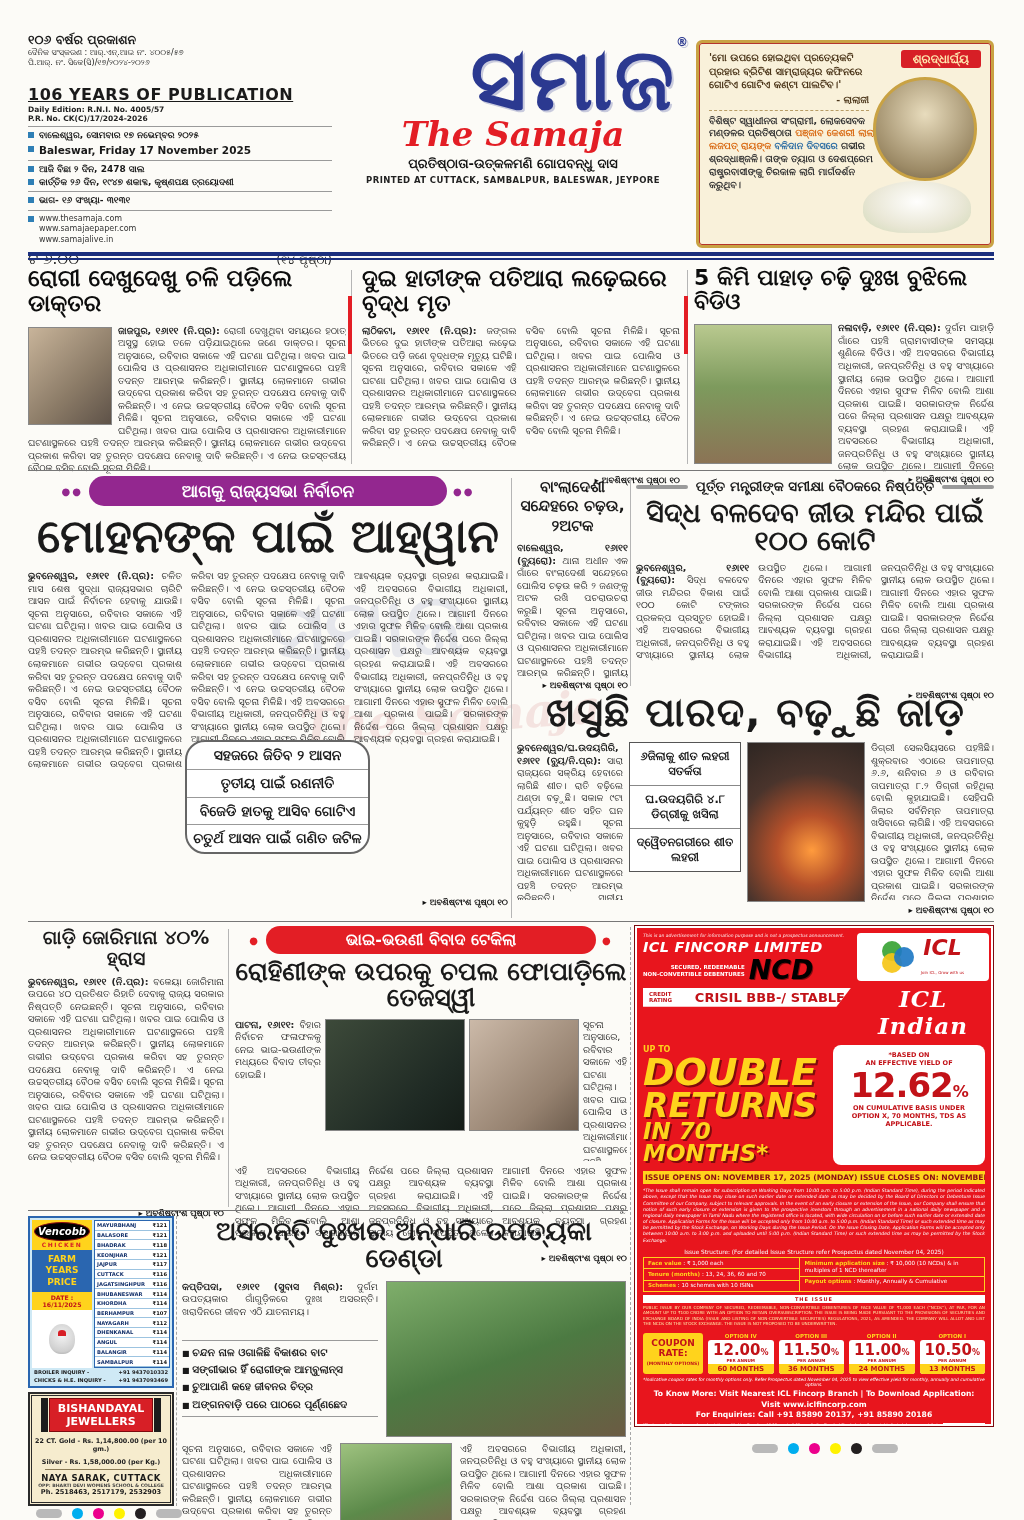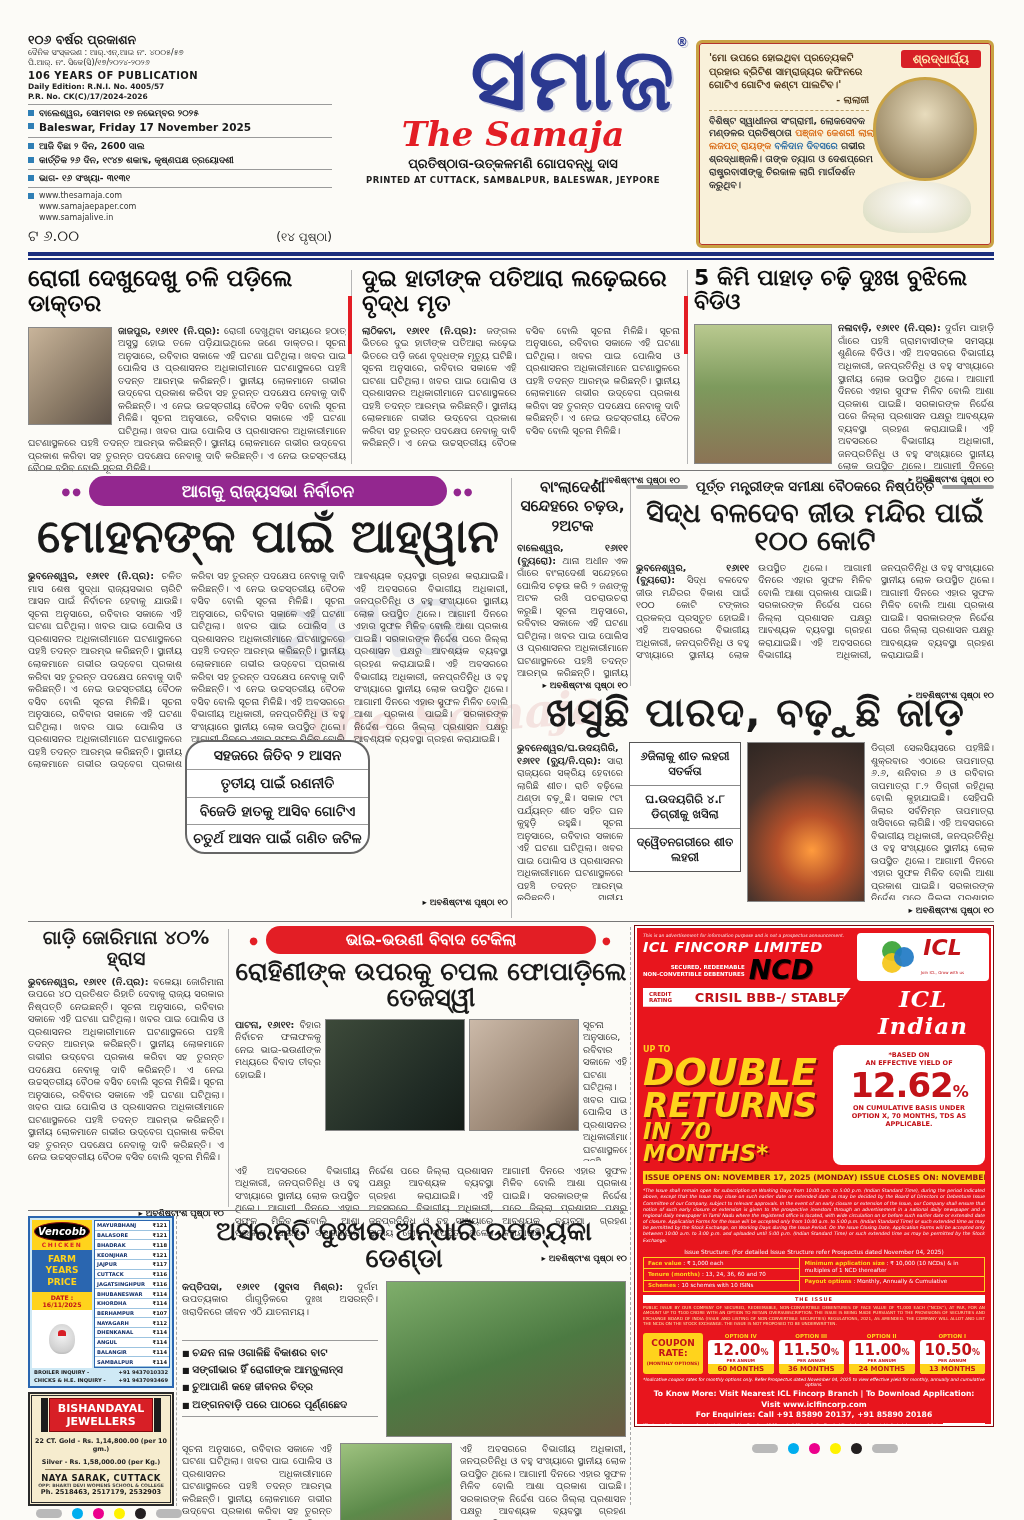--- a/index.html
+++ b/index.html
@@ -4,21 +4,21 @@
 <style>
   * { margin:0; padding:0; box-sizing:border-box; }
   html,body { background:#e9e7e2; }
   .page { position:relative; width:1024px; height:1520px; background:#fcfbf7;
           font-family:"DejaVu Sans", sans-serif; overflow:hidden; margin:0 auto; color:#1a1a1a;}
   .abs { position:absolute; }
 
   
   .info-block { left:28px; top:32px; width:304px; font-size:8px; line-height:1.25; }
   .info-block .big-odia { font-size:12.5px; font-weight:bold; }
-  .info-block .en-years { font-size:10px; font-weight:bold; letter-spacing:.5px; margin-top:2px;}
+  .info-block .en-years { font-size:16px; font-weight:bold; letter-spacing:.5px; margin-top:17px;text-decoration:underline;}
   .info-block .sub { color:#222; font-weight:bold; font-size:7.5px;}
   .rule { border-top:1px solid #9a9a9a; margin:3px 0; }
   .brow { display:flex; gap:5px; align-items:flex-start; margin:2px 0;}
   .bsq { width:6px; height:6px; background:#2f7fb5; flex:0 0 auto; margin-top:2px;}
   .brow .t { font-size:9px; font-weight:bold; }
   .brow .t.en { font-size:10.5px; }
   .weblinks { font-size:8px; color:#333; line-height:1.35; }
   .price-row { display:flex; justify-content:space-between; margin-top:4px; align-items:baseline;}
   .price-row .p { font-size:15px; }
   .price-row .pg { font-size:12px; }
@@ -221,21 +221,21 @@
         <span class="bsq"></span>
       <span class="t">ବାଲେଶ୍ୱର, ସୋମବାର ୧୭ ନଭେମ୍ବର ୨୦୨୫</span>
       </div>
     <div class="brow">
         <span class="bsq"></span>
       <span class="t en">Baleswar, Friday 17 November 2025</span>
       </div>
     <div class="rule"></div>
     <div class="brow">
         <span class="bsq"></span>
-      <span class="t">ଆଜି ବିଛା ୨ ଦିନ, 2600 ସାଲ</span>
+      <span class="t">ଆଜି ବିଛା ୨ ଦିନ, 2478 ସାଲ</span>
       </div>
     <div class="brow">
         <span class="bsq"></span>
       <span class="t">କାର୍ତ୍ତିକ ୨୬ ଦିନ, ୧୯୪୭ ଶକାବ୍ଦ, କୃଷ୍ଣପକ୍ଷ ତ୍ରୟୋଦଶୀ</span>
       </div>
     <div class="rule"></div>
     <div class="brow">
         <span class="bsq"></span>
       <span class="t">ଭାଗ- ୧୬ ସଂଖ୍ୟା- ୩୧୩୧</span>
       </div>

